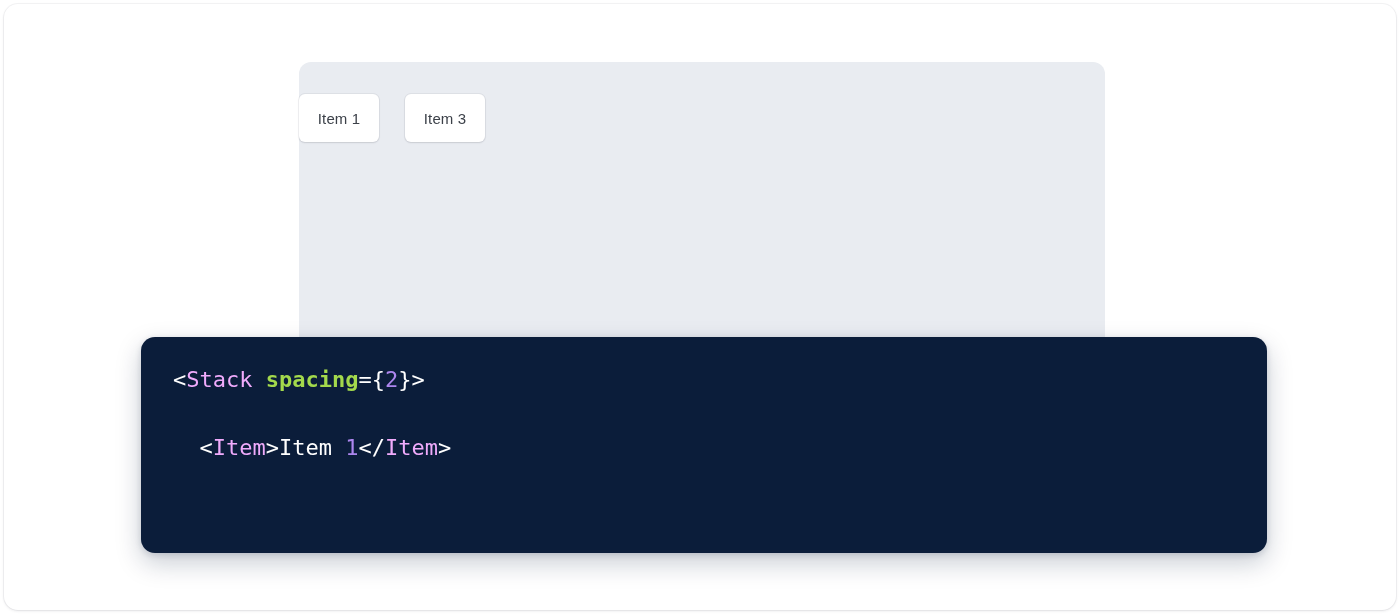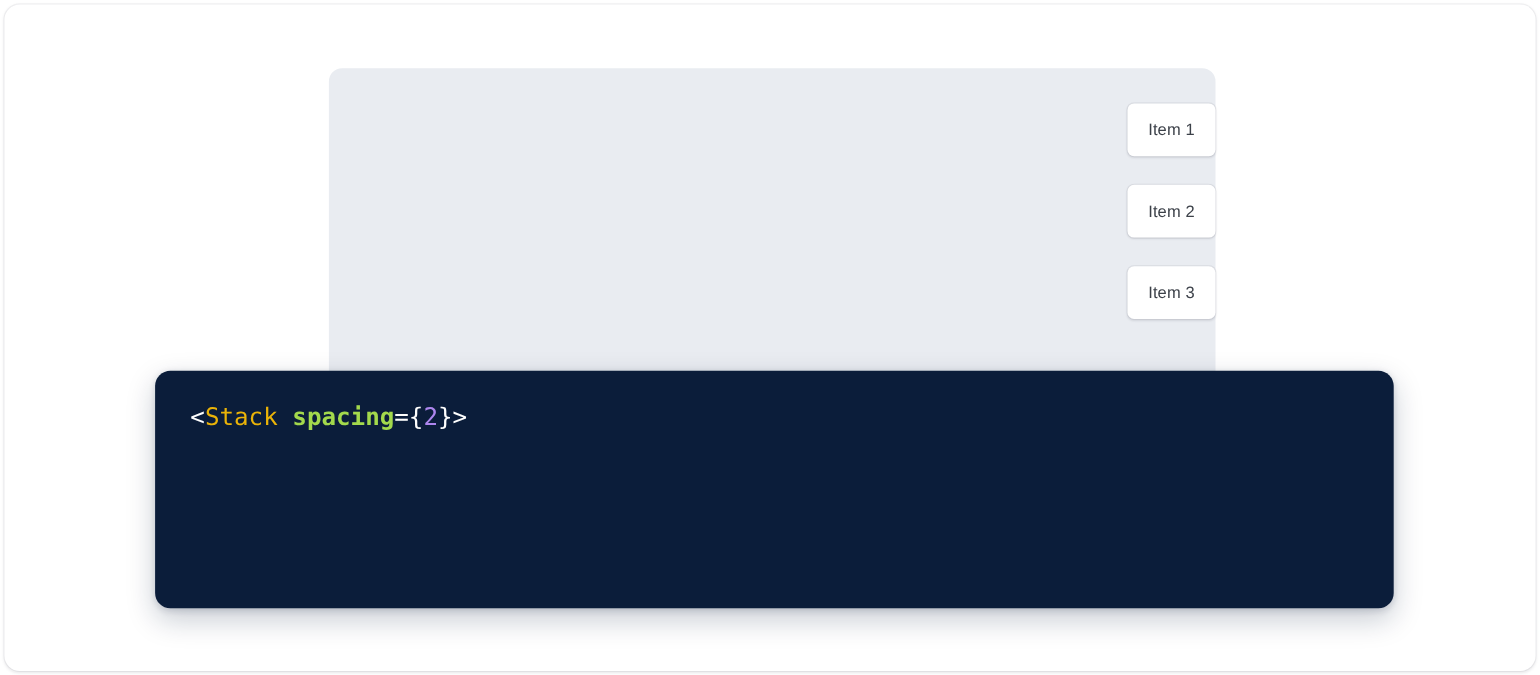--- a/index.html
+++ b/index.html
@@ -38,21 +38,21 @@
     background: #e9ecf1;
     border-radius: 12px;
     box-sizing: border-box;
   }
   .stack {
     position: absolute;
     left: 0;
     top: 32px;
     width: 100%;
     display: flex;
-    flex-direction: column;
+    flex-direction: row;
     align-items: flex-end;
     gap: 26px;
   }
   .stack-item {
     width: 80px;
     height: 48px;
     background: #ffffff;
     border-radius: 6px;
     display: flex;
     align-items: center;
@@ -82,43 +82,41 @@
     margin: 0;
     font-family: "DejaVu Sans Mono", "Liberation Mono", monospace;
     font-size: 22px;
     line-height: 34px;
     color: #ffffff;
     white-space: pre;
     letter-spacing: 0px;
   }
   .code-line { display: block; height: 34px; }
   .tok-punct { color: #ffffff; }
-  .tok-tag   { color: #eab308; }
+  .tok-tag   { color: #f0abfc; }
   .tok-attr  { color: #a3d94c; font-weight: bold; }
   .tok-num   { color: #ad86ee; }
   .tok-text  { color: #ffffff; }
 </style>
 </head>
 <body>
 
 <div class="page-card">
 
   <div class="preview-panel">
     <div class="stack">
       <div class="stack-item">
         <span>Item 1</span>
       </div>
       <div class="stack-item">
-        <span>Item 2</span>
-      </div>
-      <div class="stack-item">
         <span>Item 3</span>
       </div>
     </div>
   </div>
 
   <div class="code-block">
     <pre class="code-pre"><code id="code-root"><span class="code-line"><span class="tok-punct">&lt;</span><span class="tok-tag">Stack</span><span class="tok-punct"> </span><span class="tok-attr">spacing</span><span class="tok-punct">={</span><span class="tok-num">2</span><span class="tok-punct">}&gt;</span></span>
+<span class="code-line"><span class="tok-punct">  &lt;</span><span class="tok-tag">Item</span><span class="tok-punct">&gt;</span><span class="tok-text">Item </span><span class="tok-num">1</span><span class="tok-punct">&lt;/</span><span class="tok-tag">Item</span><span class="tok-punct">&gt;</span></span>
 
 </code></pre>
   </div>
 
 </div>
 
 </body></html>

